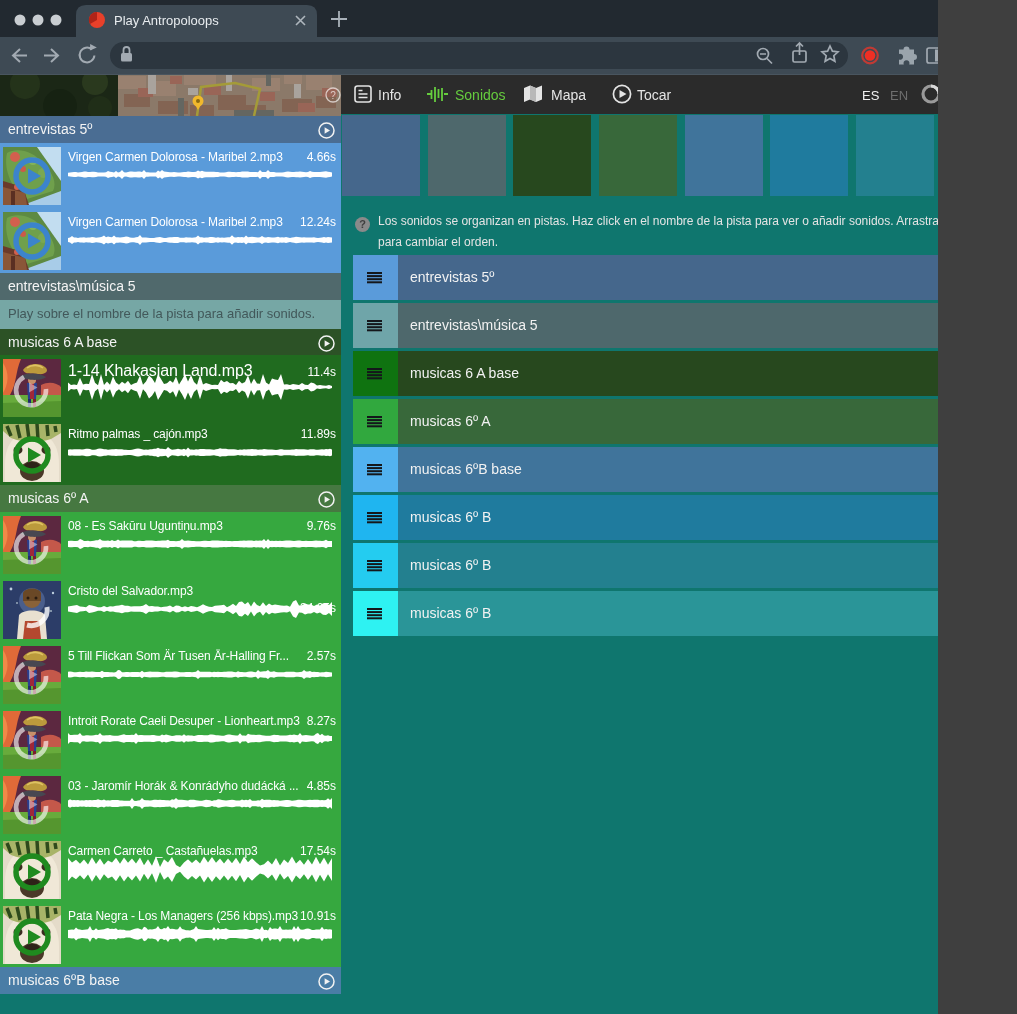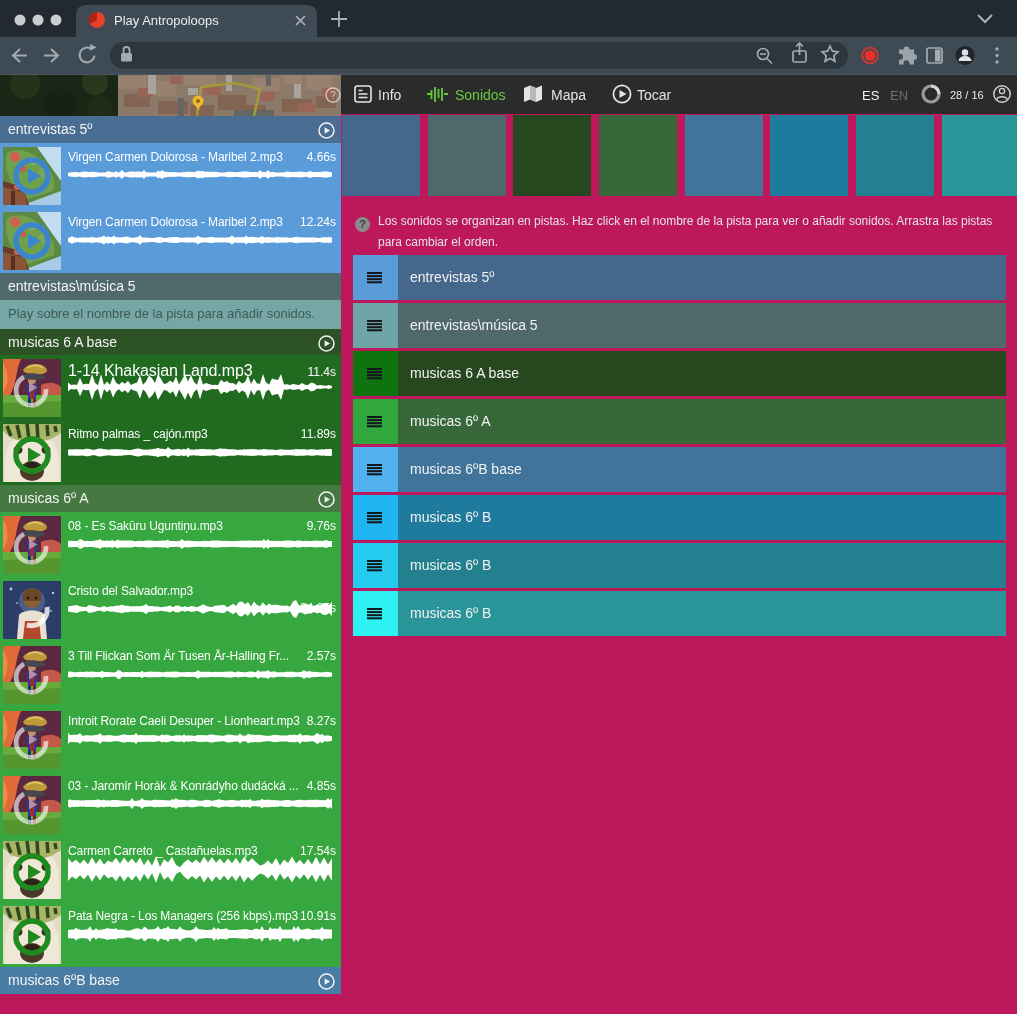--- a/index.html
+++ b/index.html
@@ -1,15 +1,15 @@
 <!DOCTYPE html>
 <html><head><meta charset="utf-8"><style>
 *{margin:0;padding:0;box-sizing:border-box}
 body{font-family:"Liberation Sans",sans-serif;background:#3f3f3f}
-#page{position:relative;width:1017px;height:1014px;overflow:hidden;background:#be185d}
+#page{position:relative;width:938px;height:1014px;overflow:hidden;background:#0f766e}
 </style></head><body>
 <div id="page">
 
 <div style="position:absolute;left:0;top:0;width:1017px;height:37px;background:#222930">
  <svg width="1017" height="37" style="position:absolute;left:0;top:0">
   <circle cx="20" cy="20" r="5.5" fill="#c9cdd1"></circle>
         <circle cx="38" cy="20" r="5.5" fill="#c9cdd1"></circle>
         <circle cx="56" cy="20" r="5.5" fill="#c9cdd1"></circle>
   <path d="M76 37 L76 15 Q76 5 86 5 L307 5 Q317 5 317 15 L317 37 Z" fill="#3e4a54"></path>
   <path d="M331 19 h16 M339 11 v16" stroke="#a9b1b9" stroke-width="1.8"></path>
@@ -330,21 +330,21 @@
 <path d="M27 24 L31 24 L31 40 L27 40 Z" fill="#a02838"></path>
 <rect x="25" y="40" width="3" height="8" fill="#1e2c6a"></rect>
           <rect x="30" y="40" width="3" height="8" fill="#7a1f2c"></rect>
 <circle cx="29" cy="21" r="4" fill="#c8906a"></circle>
 <path d="M20 11 C24 4 37 3 42 8 C47 12 42 16 35 15 C28 14 22 16 20 11 Z" fill="#bb9a3c"></path>
 <path d="M24 9 C29 5 37 6 40 9" stroke="#dec263" stroke-width="1.6" fill="none"></path>
 <path d="M17 17 C26 13 37 14 43 18 C39 22 23 22 17 17 Z" fill="#474751"></path>
 <path d="M43 30 A15 15 0 1 1 21 18" fill="none" stroke="#ffffff" stroke-opacity="0.62" stroke-width="4.6"></path>
 <path d="M26 23.5 L34.5 28.5 L26 33.5 Z" fill="#ffffff" fill-opacity="0.45"></path>
 </svg></div>
-      <div style="position:absolute;left:68px;top:7px;width:242px;font-size:12px;letter-spacing:-0.1px;color:#fff;white-space:nowrap;overflow:hidden">3 Till Flickan Som Är Tusen År-Halling Fr...</div>
+      <div style="position:absolute;left:68px;top:7px;width:242px;font-size:12px;letter-spacing:-0.1px;color:#fff;white-space:nowrap;overflow:hidden">5 Till Flickan Som Är Tusen År-Halling Fr...</div>
       <div style="position:absolute;right:5px;top:7px;font-size:12px;color:#fff">2.57s</div>
       <div style="position:absolute;left:68px;top:27px;width:264px">
         <svg width="264" height="11" viewBox="0 0 264 10.8" preserveAspectRatio="none" style="display:block">
           <path d="M0,2.8 L2,2.4 L4,2.8 L6,3.1 L8,3.1 L10,3.0 L12,2.7 L14,3.0 L16,2.9 L18,2.5 L20,2.7 L22,2.6 L24,2.5 L26,2.7 L28,3.0 L30,2.9 L32,2.9 L34,1.6 L36,3.0 L38,2.9 L40,2.9 L42,3.2 L44,3.3 L46,3.4 L48,3.0 L50,1.0 L52,1.2 L54,3.2 L56,3.1 L58,3.0 L60,3.0 L62,3.1 L64,2.9 L66,3.0 L68,2.9 L70,3.0 L72,3.1 L74,1.8 L76,3.2 L78,3.0 L80,2.7 L82,2.5 L84,2.6 L86,2.6 L88,2.6 L90,2.6 L92,2.9 L94,3.2 L96,3.2 L98,2.8 L100,2.7 L102,2.7 L104,2.7 L106,2.4 L108,2.5 L110,2.6 L112,3.1 L114,3.1 L116,3.2 L118,3.0 L120,2.9 L122,3.0 L124,3.2 L126,2.9 L128,2.7 L130,1.0 L132,2.6 L134,2.7 L136,2.7 L138,2.6 L140,2.6 L142,2.8 L144,3.1 L146,2.8 L148,3.0 L150,2.8 L152,2.9 L154,2.9 L156,2.7 L158,2.8 L160,2.4 L162,2.5 L164,2.4 L166,2.9 L168,3.3 L170,2.2 L172,2.9 L174,2.9 L176,3.2 L178,3.3 L180,2.8 L182,2.5 L184,2.5 L186,3.0 L188,3.1 L190,1.0 L192,2.6 L194,2.4 L196,2.3 L198,2.3 L200,1.0 L202,2.7 L204,2.6 L206,2.1 L208,2.9 L210,3.2 L212,3.2 L214,3.3 L216,3.1 L218,2.8 L220,2.7 L222,2.6 L224,2.8 L226,2.8 L228,3.3 L230,3.3 L232,3.0 L234,2.7 L236,1.0 L238,2.5 L240,2.5 L242,2.0 L244,3.0 L246,2.7 L248,2.9 L250,3.0 L252,3.4 L254,3.1 L256,3.1 L258,2.8 L260,3.0 L262,3.2 L264,3.5 L264,7.3 L262,7.6 L260,7.8 L258,8.0 L256,7.7 L254,7.7 L252,7.4 L250,7.8 L248,7.9 L246,8.1 L244,7.8 L242,8.8 L240,8.3 L238,8.3 L236,9.8 L234,8.1 L232,7.8 L230,7.5 L228,7.5 L226,8.0 L224,8.0 L222,8.2 L220,8.1 L218,8.0 L216,7.7 L214,7.5 L212,7.6 L210,7.6 L208,7.9 L206,8.7 L204,8.2 L202,8.1 L200,9.8 L198,8.5 L196,8.5 L194,8.4 L192,8.2 L190,9.8 L188,7.7 L186,7.8 L184,8.3 L182,8.3 L180,8.0 L178,7.5 L176,7.6 L174,7.9 L172,7.9 L170,8.6 L168,7.5 L166,7.9 L164,8.4 L162,8.3 L160,8.4 L158,8.0 L156,8.1 L154,7.9 L152,7.9 L150,8.0 L148,7.8 L146,8.0 L144,7.7 L142,8.0 L140,8.2 L138,8.2 L136,8.1 L134,8.1 L132,8.2 L130,9.8 L128,8.1 L126,7.9 L124,7.6 L122,7.8 L120,7.9 L118,7.8 L116,7.6 L114,7.7 L112,7.7 L110,8.2 L108,8.3 L106,8.4 L104,8.1 L102,8.1 L100,8.1 L98,8.0 L96,7.6 L94,7.6 L92,7.9 L90,8.2 L88,8.2 L86,8.2 L84,8.2 L82,8.3 L80,8.1 L78,7.8 L76,7.6 L74,9.0 L72,7.7 L70,7.8 L68,7.9 L66,7.8 L64,7.9 L62,7.7 L60,7.8 L58,7.8 L56,7.7 L54,7.6 L52,9.6 L50,9.8 L48,7.8 L46,7.4 L44,7.5 L42,7.6 L40,7.9 L38,7.9 L36,7.8 L34,9.2 L32,7.9 L30,7.9 L28,7.8 L26,8.1 L24,8.3 L22,8.2 L20,8.1 L18,8.3 L16,7.9 L14,7.8 L12,8.1 L10,7.8 L8,7.7 L6,7.7 L4,8.0 L2,8.4 L0,8.0 Z" fill="#fff"></path>
         </svg>
       </div>
     </div>
     <div style="position:absolute;left:0;top:707px;width:341px;height:65px;background:#36a83f;overflow:hidden">
       <div style="position:absolute;left:3px;top:4px;width:58px;height:58px;overflow:hidden"><svg width="58" height="58" viewBox="0 0 58 58">
 <rect width="58" height="58" fill="#5c2840"></rect>

